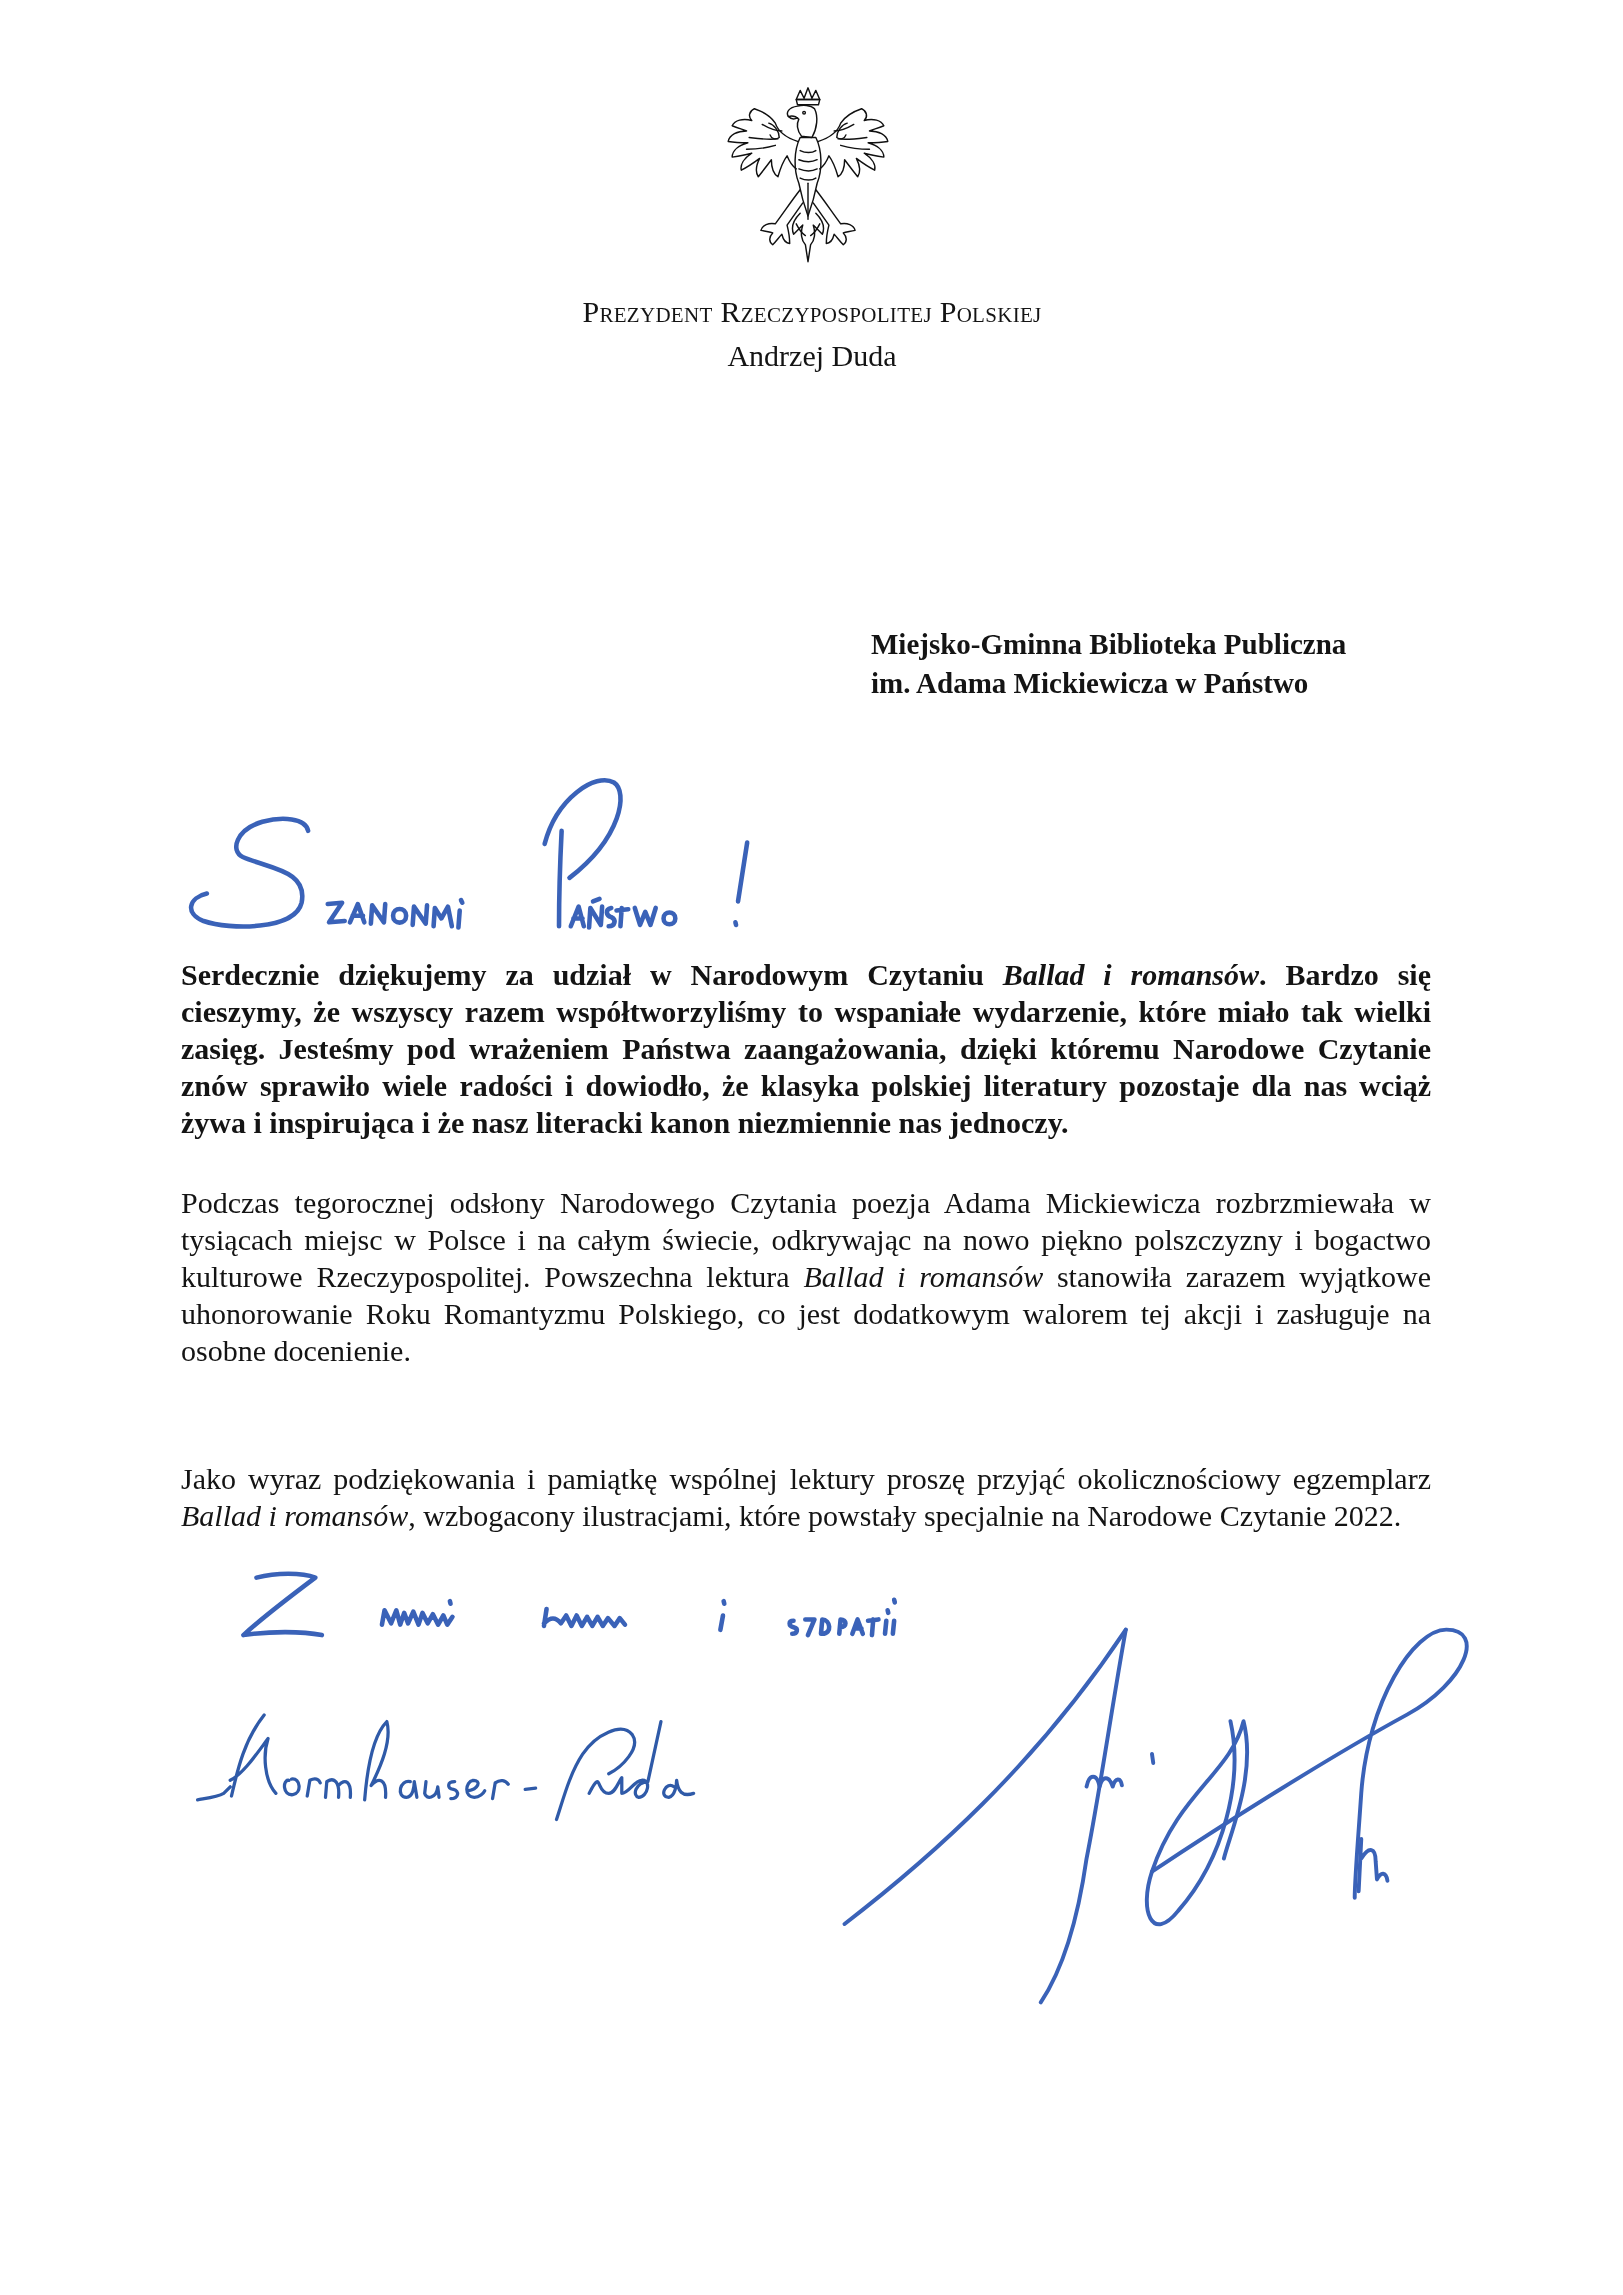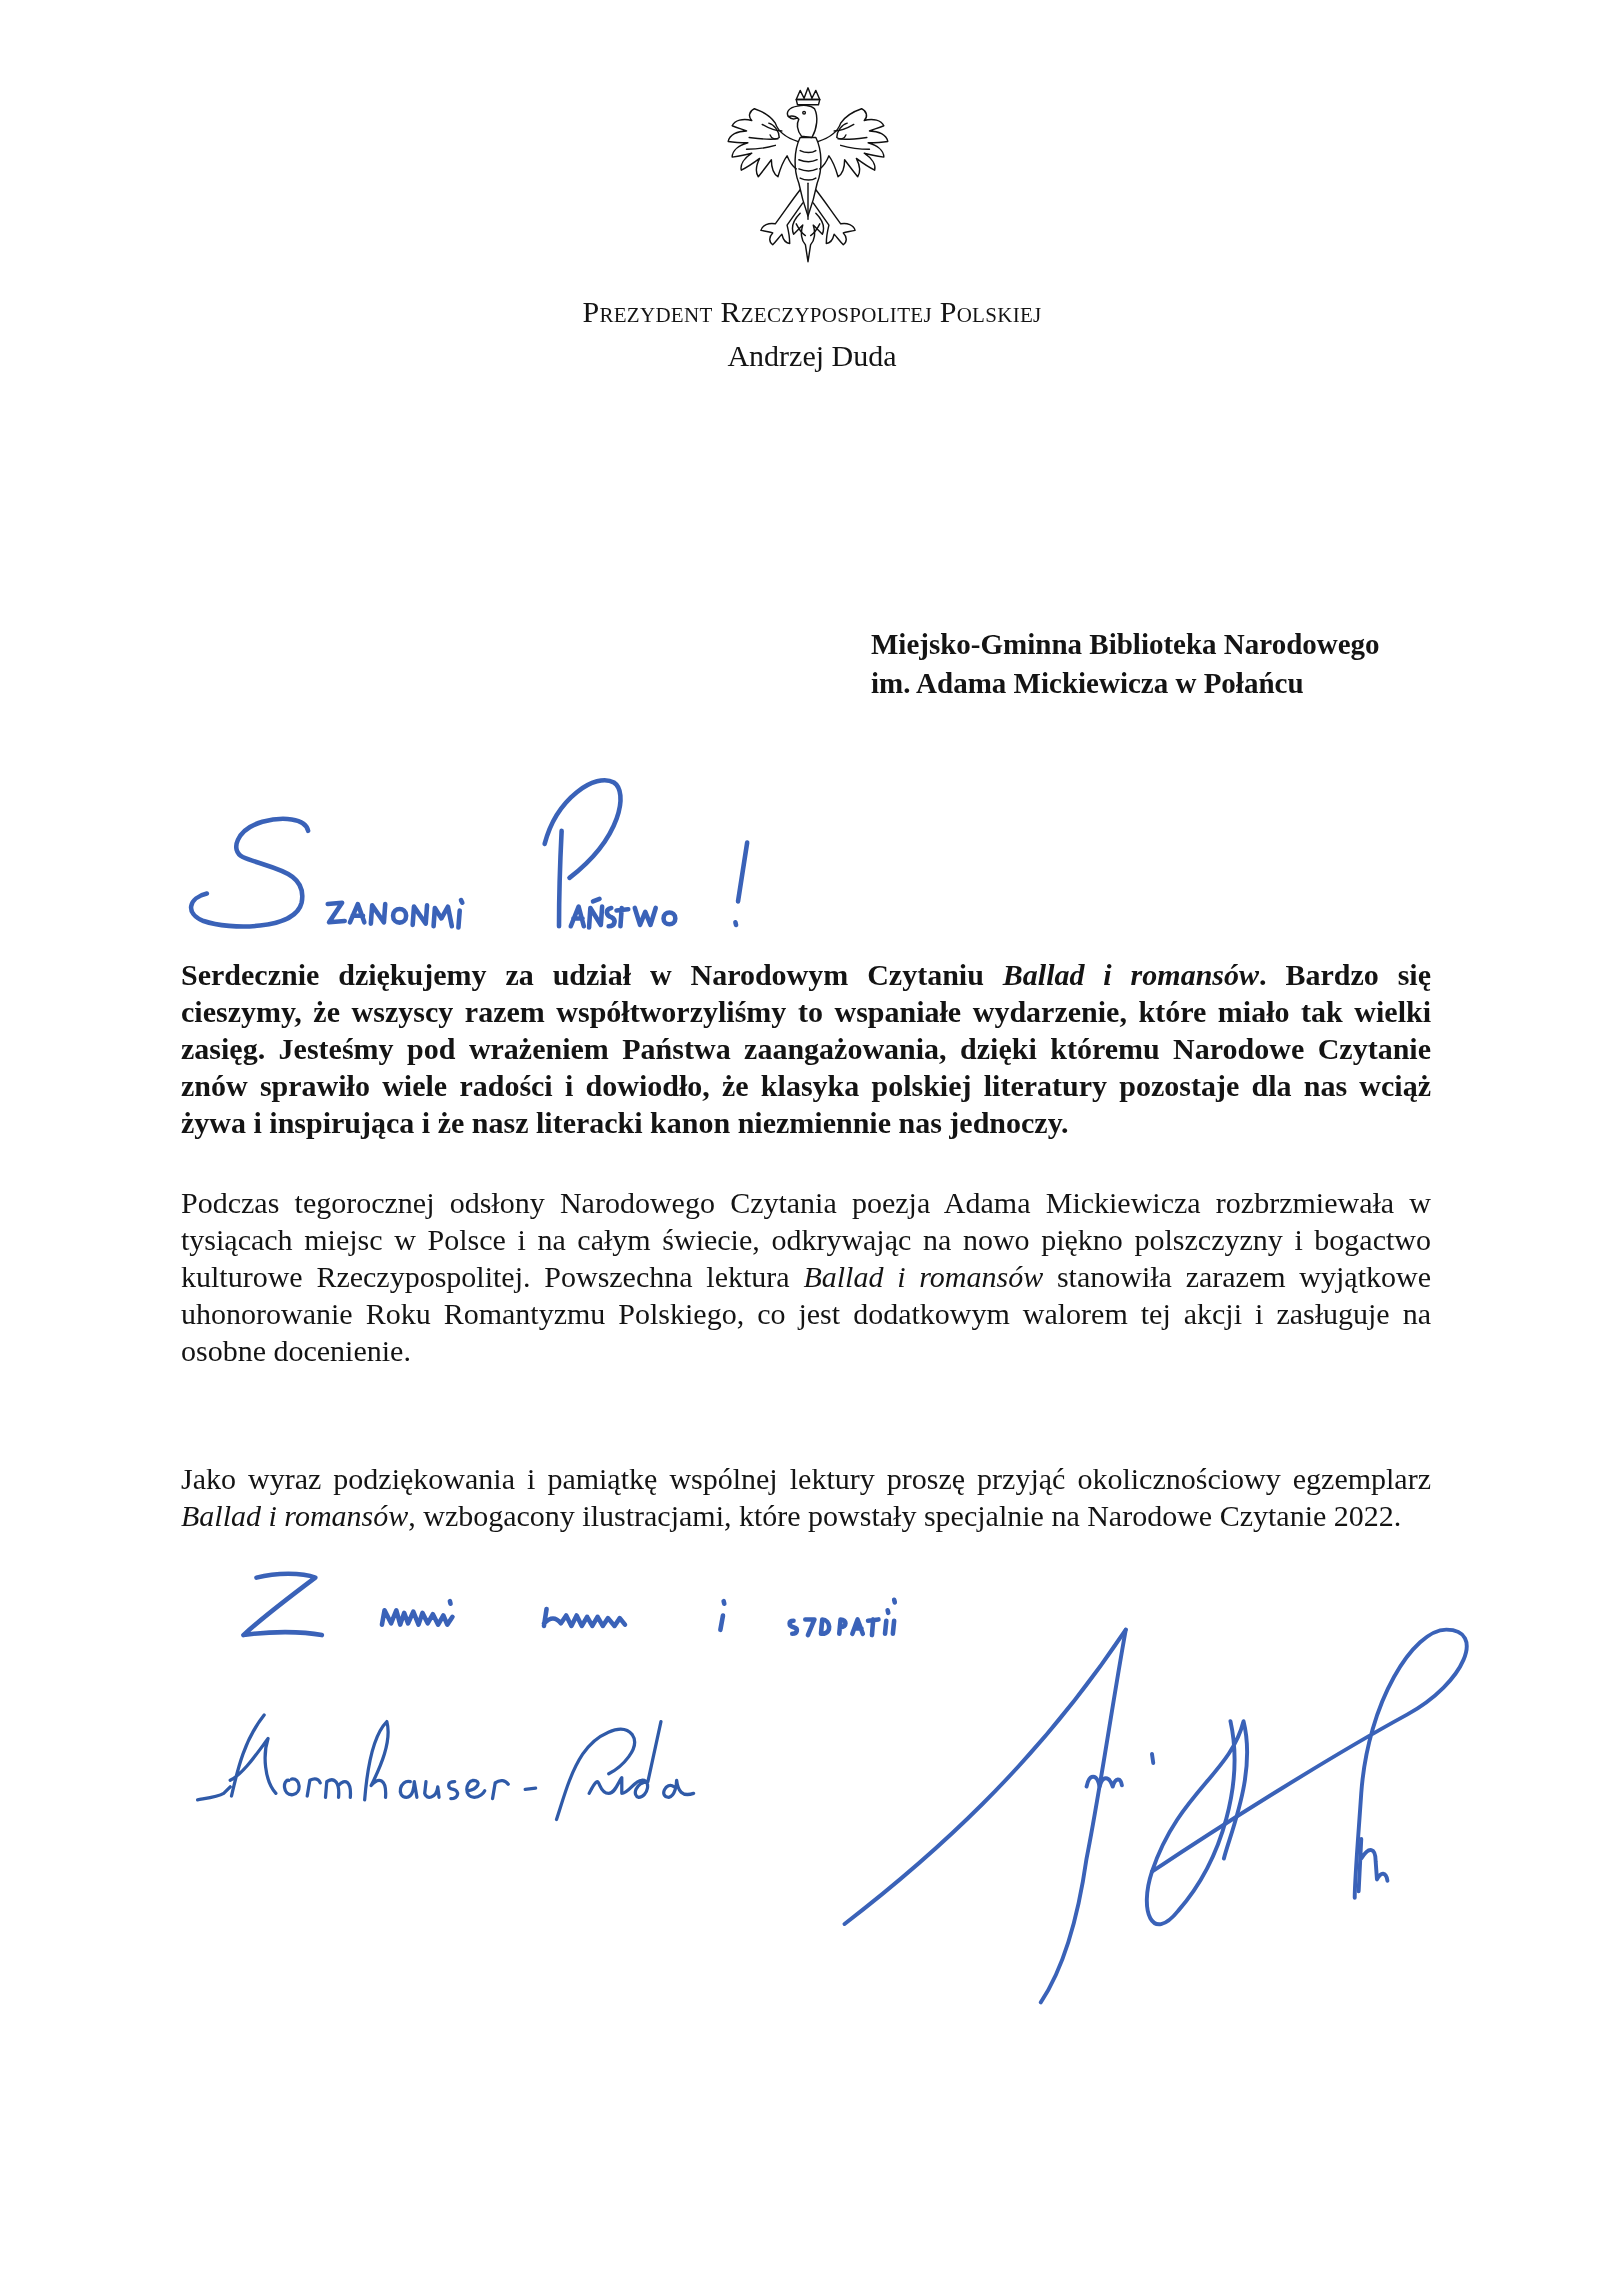--- a/index.html
+++ b/index.html
@@ -84,22 +84,22 @@
         <path d="M148 212 C144 220 140 226 134 230"></path>
       </g>
     </svg>
   </div>
 
   <div class="office-title serif">Prezydent Rzeczypospolitej Polskiej</div>
   <div class="office-holder serif">Andrzej Duda</div>
 
 
   <div class="addressee serif">
-    <div>Miejsko-Gminna Biblioteka Narodowego</div>
-    <div>im. Adama Mickiewicza w Połańcu</div>
+    <div>Miejsko-Gminna Biblioteka Publiczna</div>
+    <div>im. Adama Mickiewicza w Państwo</div>
   </div>
 
   <div class="hand" style="left:177px; top:759px; width:602px; height:196px;">
     <span class="sr">Szanowni Państwo!</span>
     <svg viewBox="0 0 920 300">
       <g class="ink" stroke="#3a62b8" stroke-width="7">
 
         <path d="M200 110 C196 90 160 88 130 96 C90 108 80 140 100 150 C140 168 200 170 190 220 C180 262 80 262 40 248 C10 236 18 212 45 206"></path>
 
         <path d="M230 222 L252 220 L232 250 L256 248"></path>

